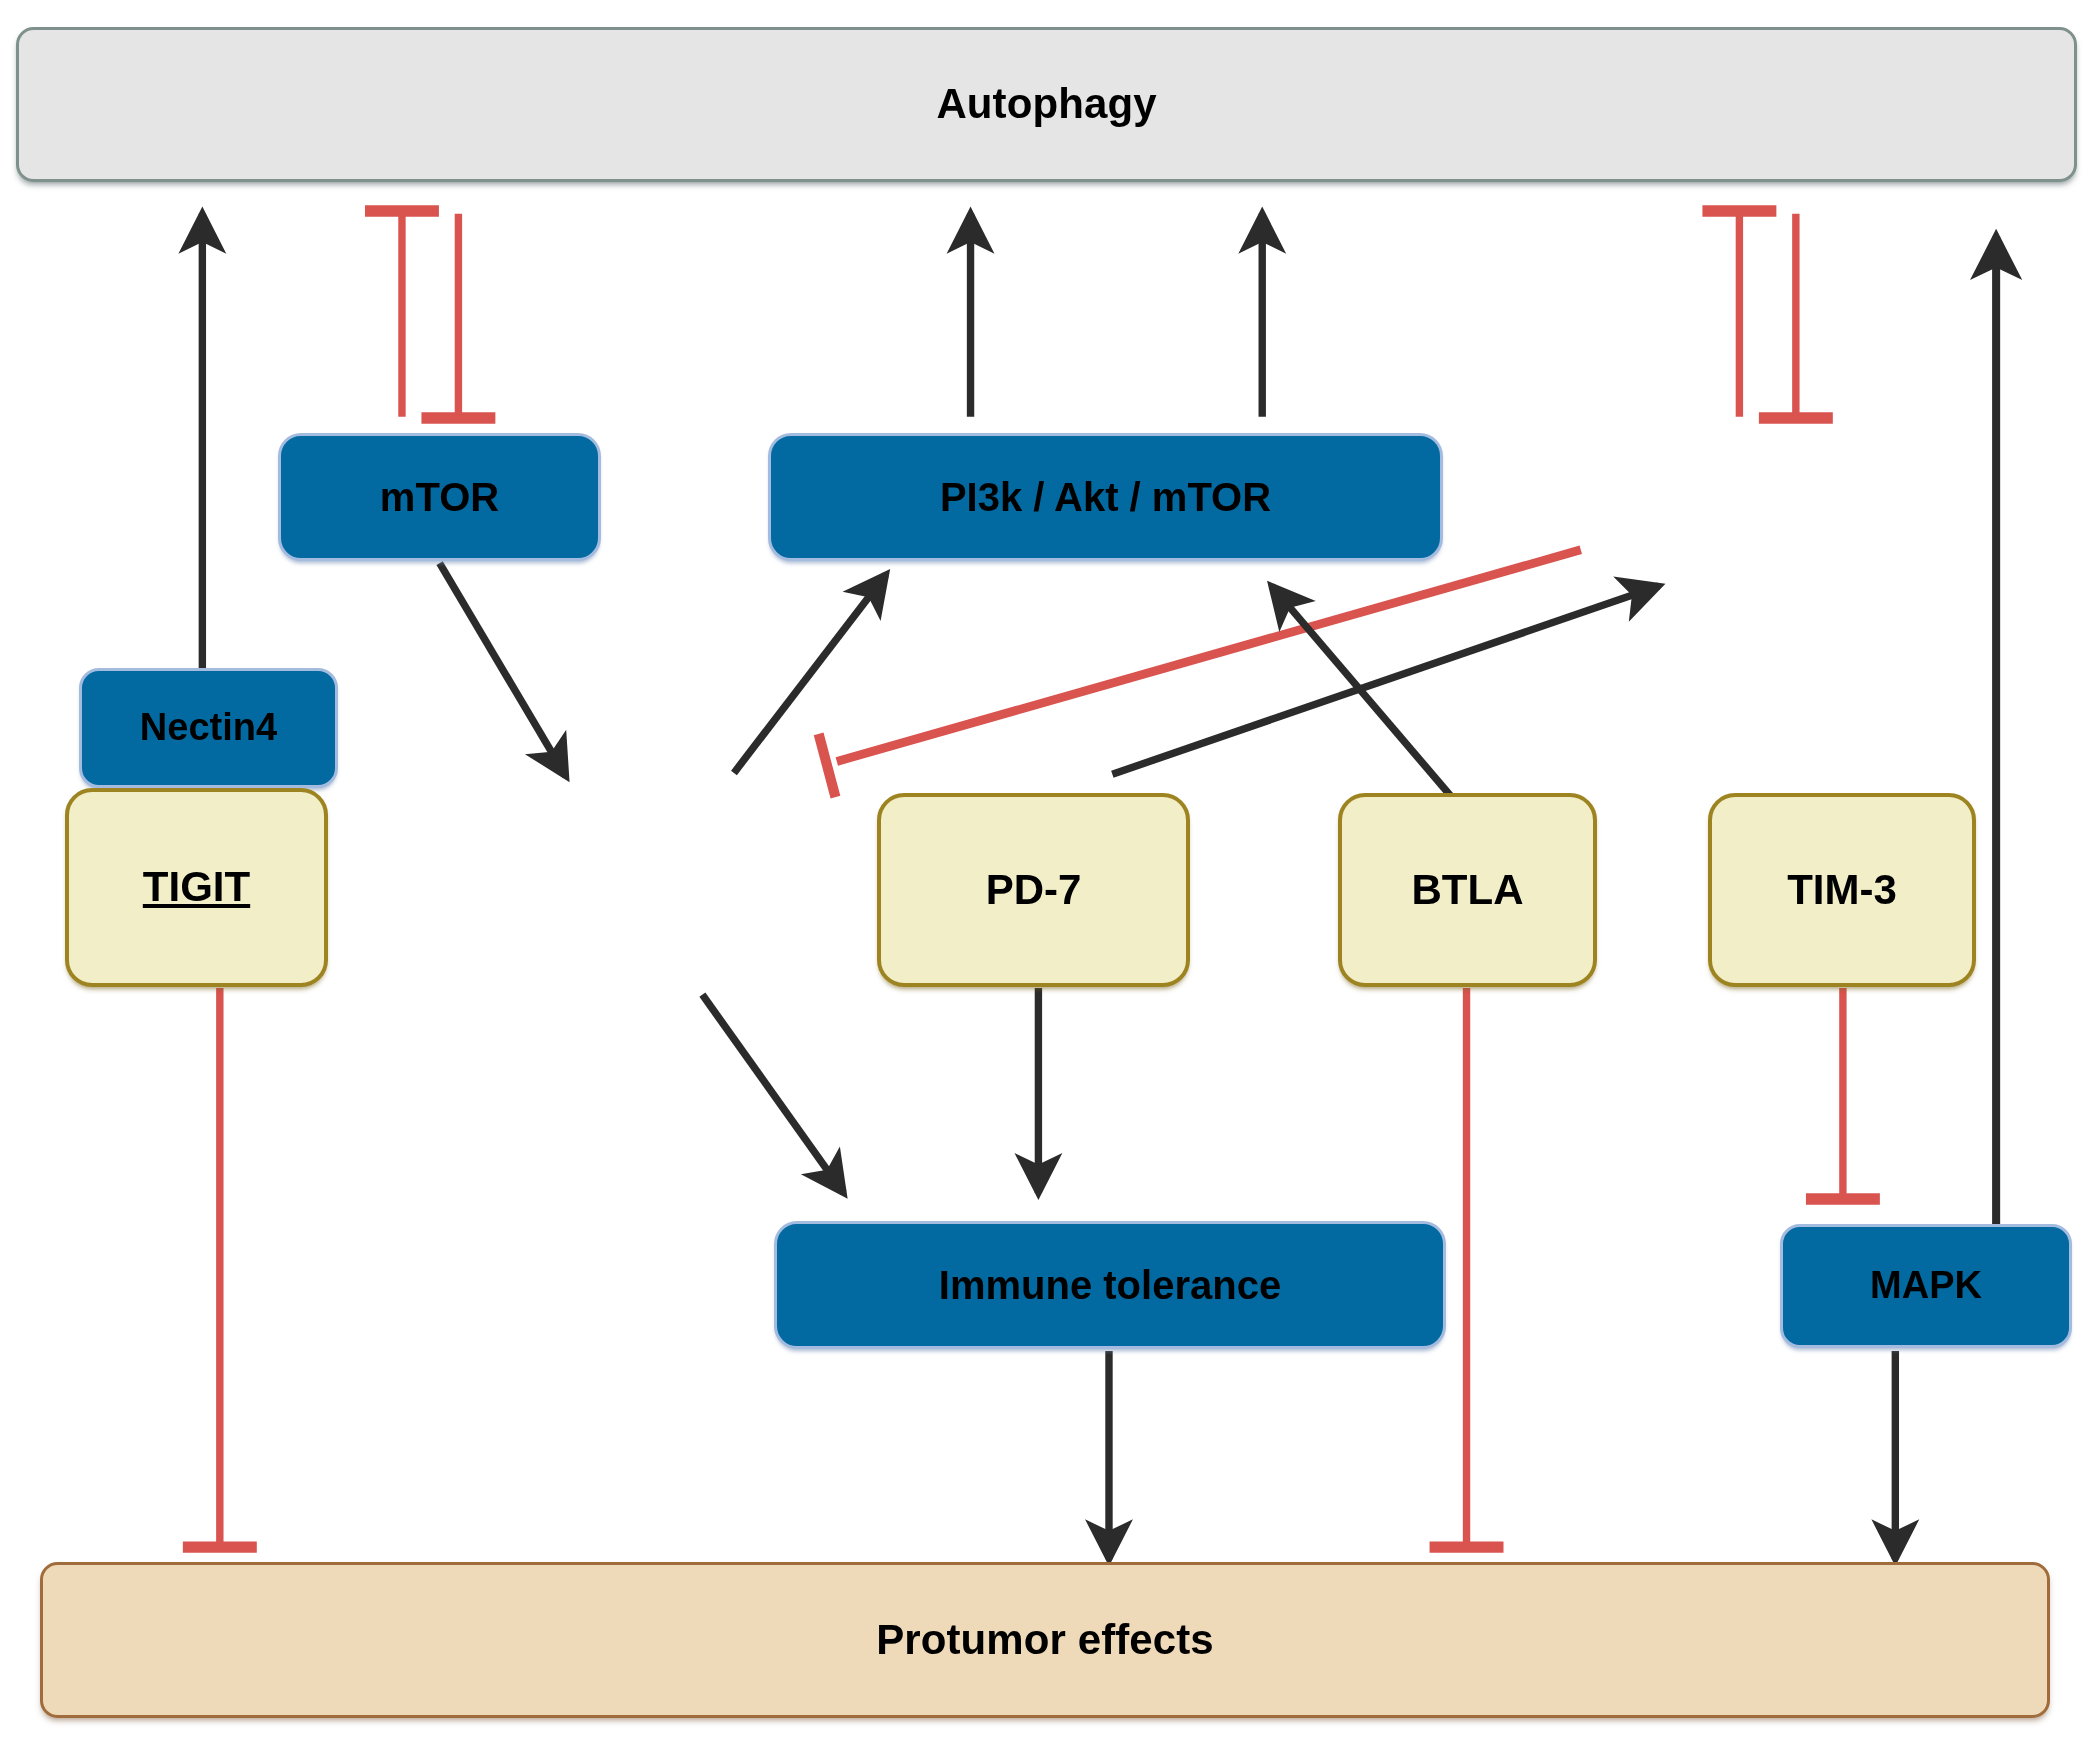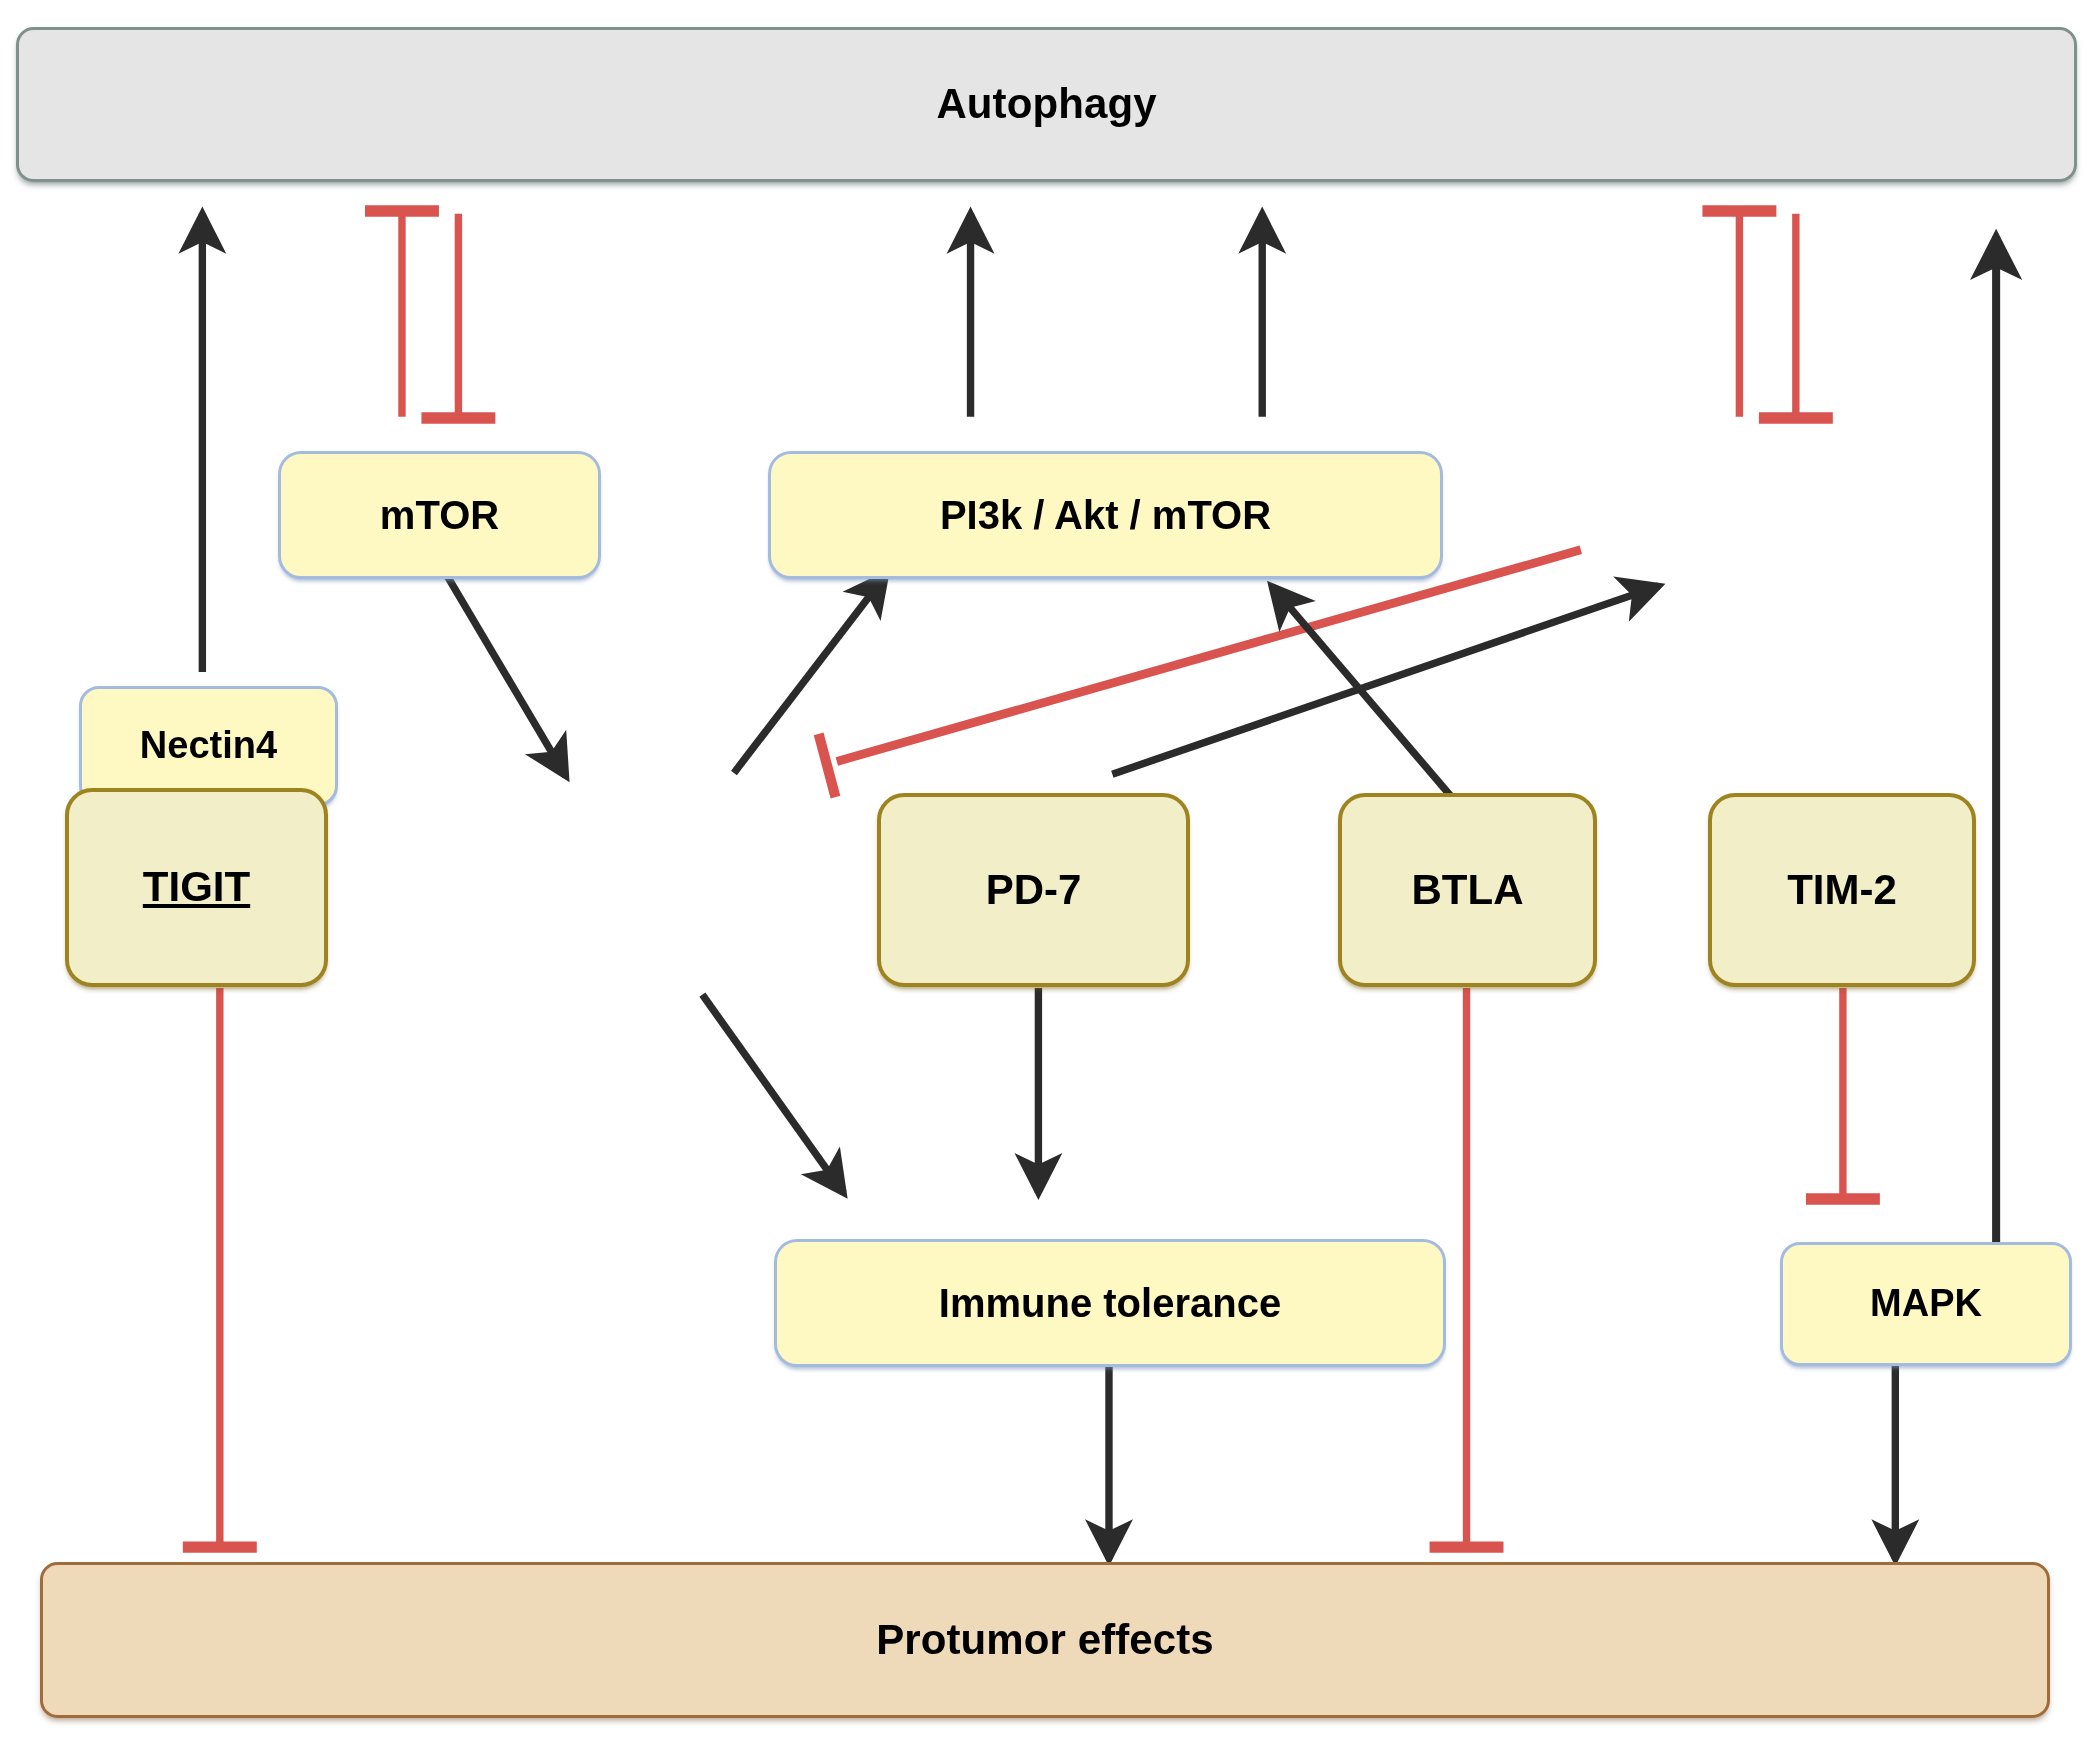--- a/index.html
+++ b/index.html
@@ -50,26 +50,25 @@
     border: 3.4px solid #7e918d;
     box-shadow: 0 4.7px 6px -2.7px rgba(40,60,58,0.55);
   }
   .node--protumor {
     background: #eed9b9;
     border: 3.4px solid #a06c3c;
     box-shadow: 0 4.7px 6px -2.7px rgba(110,70,35,0.55);
   }
   
   .node--blue {
-    background: #fef9c3;
+    background: #0369a1;
     border: 3.4px solid #a3bbdf;
     border-radius: 23px;
     font-size: 40px;
     box-shadow: 0 3.4px 4.7px -2px rgba(120,145,185,0.65);
-    margin-top: 18px;
   }
   .node--blue.small {
     font-size: 38px;
     border-radius: 20px;
   }
   
   .node--yellow {
     background: #f1eec8;
     border: 4.7px solid #9d8421;
     border-radius: 27px;
@@ -179,21 +178,21 @@
 
   <div class="node node--yellow" style="left:877px; top:793px; width:313px; height:194px;">
     <span>PD-7</span>
   </div>
 
   <div class="node node--yellow" style="left:1338px; top:793px; width:259px; height:194px;">
     <span>BTLA</span>
   </div>
 
   <div class="node node--yellow" style="left:1708px; top:793px; width:268px; height:194px;">
-    <span>TIM-2</span>
+    <span>TIM-3</span>
   </div>
 
   <div class="node node--blue small" style="left:1780px; top:1224px; width:292px; height:124px;">
     <span>MAPK</span>
   </div>
 
   <div class="node node--blue" style="left:774px; top:1221px; width:672px; height:128px;">
     <span>Immune tolerance</span>
   </div>
 

